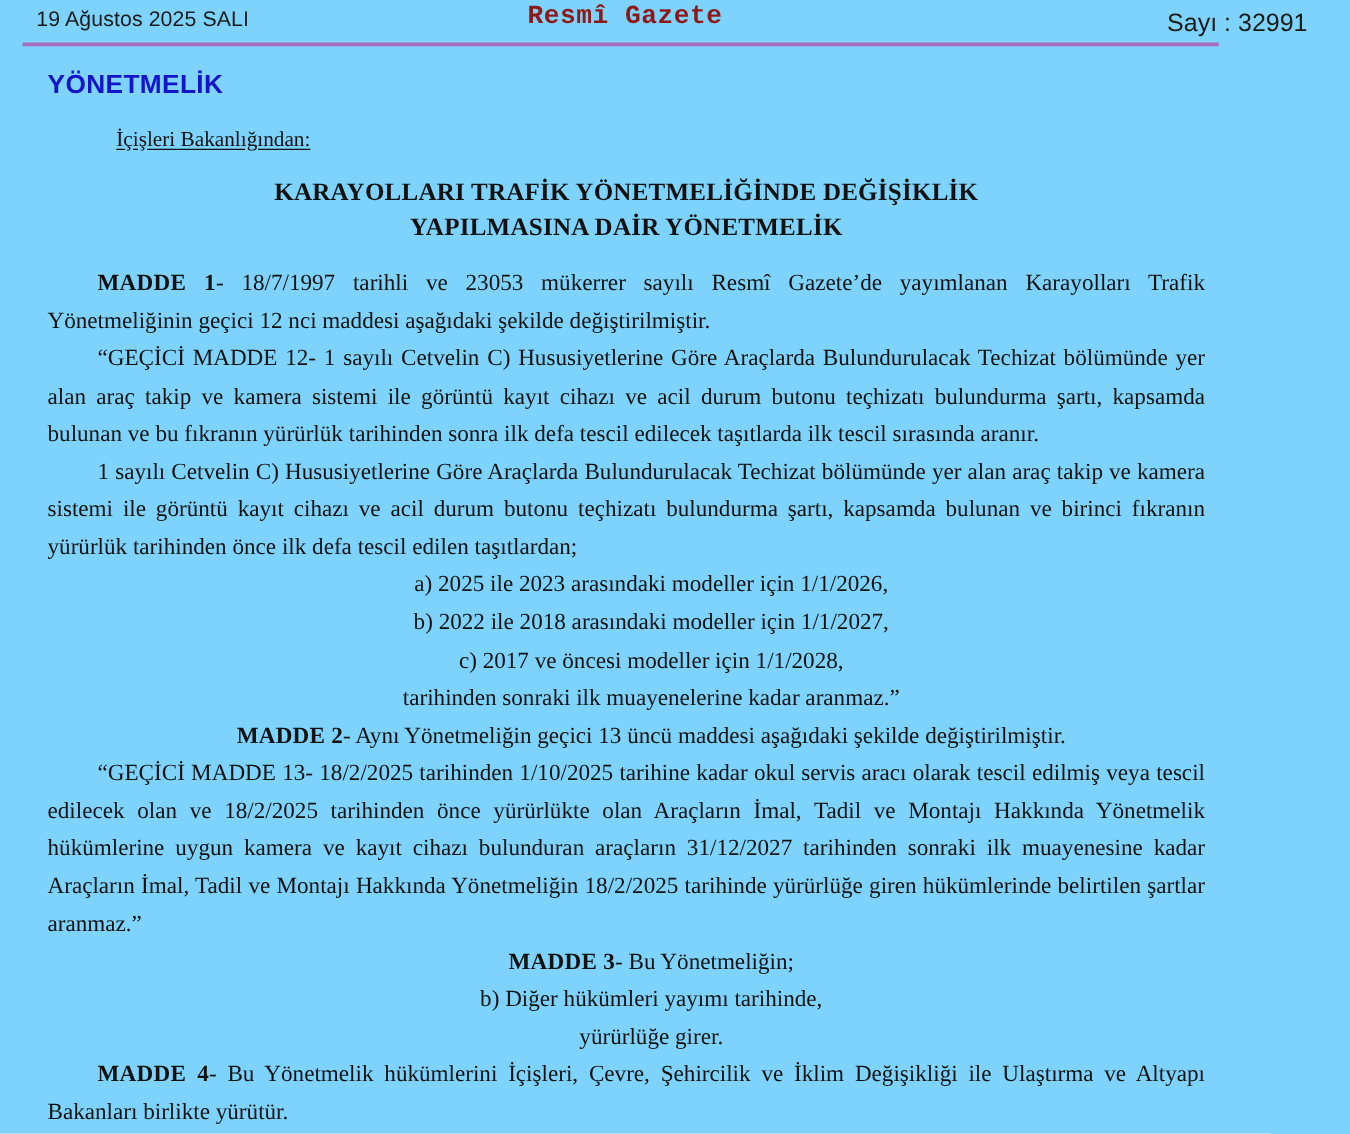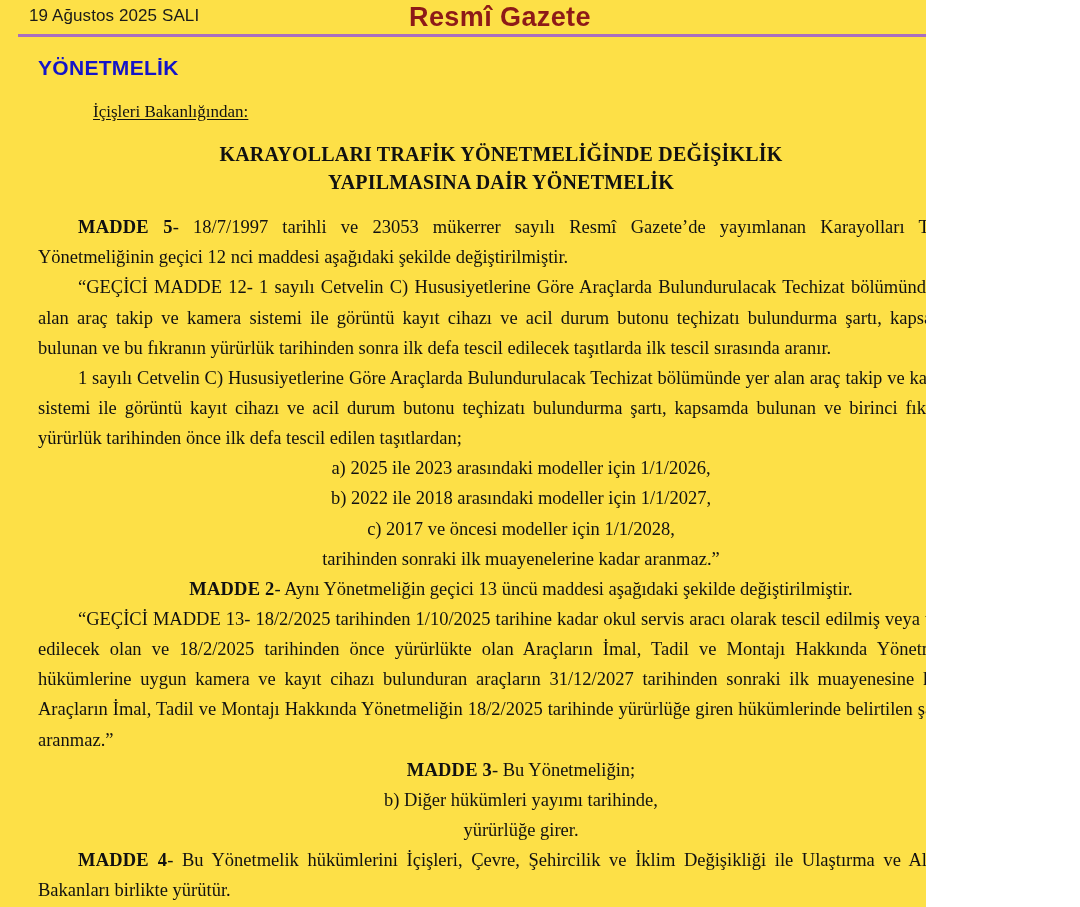--- a/index.html
+++ b/index.html
@@ -3,23 +3,23 @@
 <meta charset="utf-8">
 <title>Resmî Gazete</title>
 <style>
   html, body {
     margin: 0;
     padding: 0;
     background: #ffffff;
   }
   .page {
     position: relative;
-    width: 926px;
+    width: 1080px;
     height: 907px;
-    background: #fde047;
+    background: #7dd3fc;
     overflow: hidden;
     font-family: "Liberation Serif", "DejaVu Serif", serif;
     color: #111111;
     box-sizing: border-box;
   }
 
   
   .masthead {
     position: absolute;
     left: 0;
@@ -38,23 +38,23 @@
     color: #1a1a1a;
     letter-spacing: 0.1px;
     white-space: nowrap;
   }
   .masthead-title {
     position: absolute;
     left: 0;
     top: 2px;
     width: 1000px;
     text-align: center;
-    font-family: Liberation Sans, sans-serif;
+    font-family: Liberation Mono, monospace;
     font-weight: bold;
-    font-size: 27px;
+    font-size: 21px;
     color: #8d1a18;
     letter-spacing: 0.4px;
     white-space: nowrap;
   }
   .masthead-issue {
     position: absolute;
     right: 34px;
     top: 8px;
     font-family: "Liberation Sans", "DejaVu Sans", sans-serif;
     font-size: 20px;
@@ -145,21 +145,21 @@
       <span class="issuer">İçişleri Bakanlığından:</span>
     </div>
 
     <div class="doc-title">
       <span class="doc-title-line">KARAYOLLARI TRAFİK YÖNETMELİĞİNDE DEĞİŞİKLİK</span>
       <span class="doc-title-line">YAPILMASINA DAİR YÖNETMELİK</span>
     </div>
 
     <div class="body-block">
 
-      <p class="para"><span class="madde">MADDE 5</span><span>- 18/7/1997 tarihli ve 23053 mükerrer sayılı Resmî Gazete’de yayımlanan Karayolları Trafik Yönetmeliğinin geçici 12 nci maddesi aşağıdaki şekilde değiştirilmiştir.</span></p>
+      <p class="para"><span class="madde">MADDE 1</span><span>- 18/7/1997 tarihli ve 23053 mükerrer sayılı Resmî Gazete’de yayımlanan Karayolları Trafik Yönetmeliğinin geçici 12 nci maddesi aşağıdaki şekilde değiştirilmiştir.</span></p>
 
       <p class="para">“GEÇİCİ MADDE 12- 1 sayılı Cetvelin C) Hususiyetlerine Göre Araçlarda Bulundurulacak Techizat bölümünde yer alan araç takip ve kamera sistemi ile görüntü kayıt cihazı ve acil durum butonu teçhizatı bulundurma şartı, kapsamda bulunan ve bu fıkranın yürürlük tarihinden sonra ilk defa tescil edilecek taşıtlarda ilk tescil sırasında aranır.</p>
 
       <p class="para">1 sayılı Cetvelin C) Hususiyetlerine Göre Araçlarda Bulundurulacak Techizat bölümünde yer alan araç takip ve kamera sistemi ile görüntü kayıt cihazı ve acil durum butonu teçhizatı bulundurma şartı, kapsamda bulunan ve birinci fıkranın yürürlük tarihinden önce ilk defa tescil edilen taşıtlardan;</p>
 
       <p class="para lastline">a) 2025 ile 2023 arasındaki modeller için 1/1/2026,</p>
       <p class="para lastline">b) 2022 ile 2018 arasındaki modeller için 1/1/2027,</p>
       <p class="para lastline">c) 2017 ve öncesi modeller için 1/1/2028,</p>
       <p class="para lastline">tarihinden sonraki ilk muayenelerine kadar aranmaz.”</p>
 

